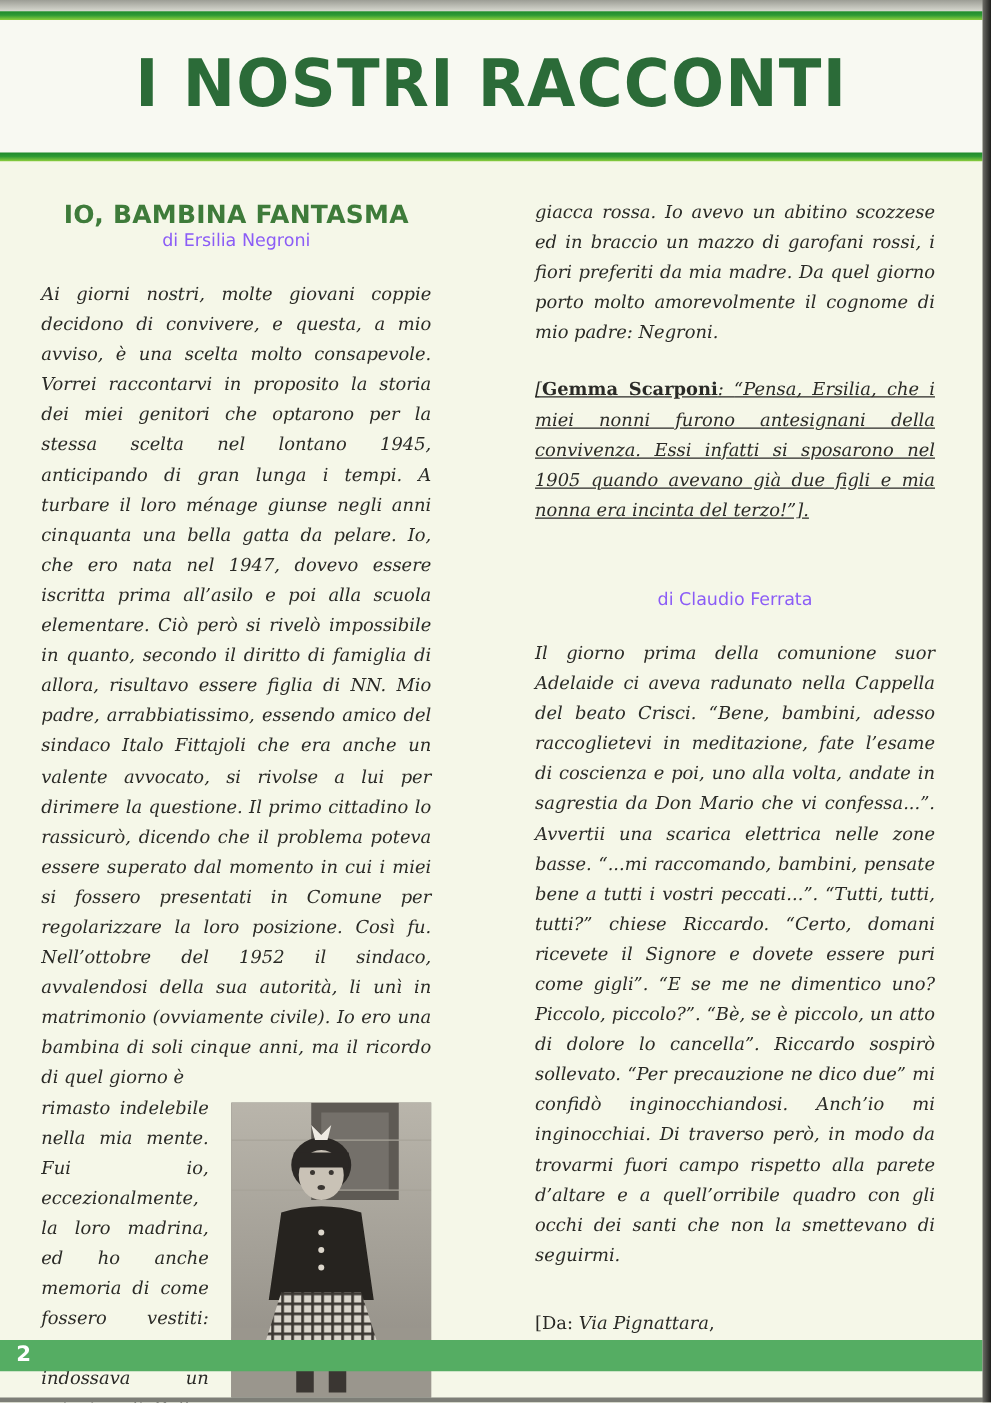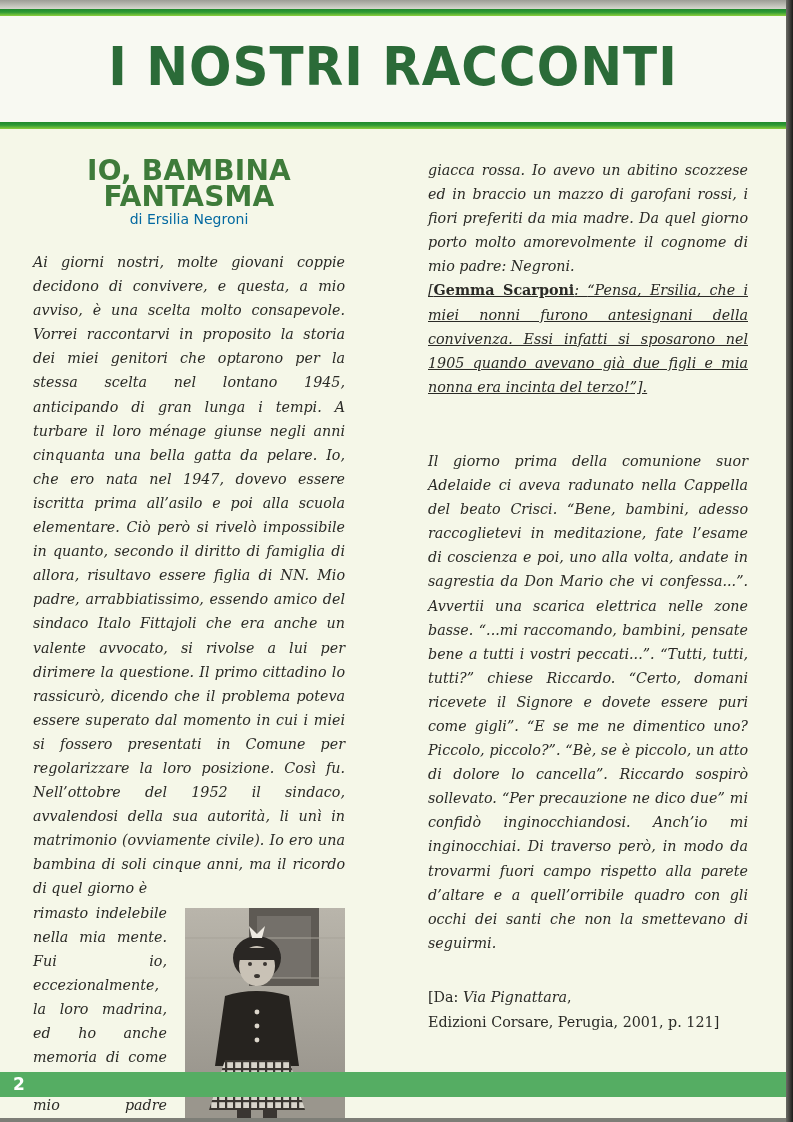--- a/index.html
+++ b/index.html
@@ -32,34 +32,34 @@
     text-align: center;
     font-family: "DejaVu Sans", sans-serif; font-weight: bold;
     font-size: 50px; letter-spacing: 1px; color: #2b6b38;
     transform: scaleY(1.05);
   }
   .column { position: absolute; font-style: italic; font-size: 14.3px; line-height: 24.1px; }
   .col-left { left: 33px; top: 158px; width: 312px; }
   .col-right { left: 428px; top: 158px; width: 320px; }
   .story-title {
     text-align: center; font-family: "DejaVu Sans", sans-serif; font-style: normal;
-    color: #3e7b3a; font-size: 28px; line-height: 26px; margin: 0; letter-spacing: 0.2px;
+    color: #3e7b3a; font-size: 20px; line-height: 26px; margin: 0; letter-spacing: 0.2px;
   }
   .story-author {
     text-align: center; font-family: "DejaVu Sans", sans-serif; font-style: normal;
-    color: #0369a1; font-size: 14px; line-height: 18px; margin: 0 0 22px 0;
+    color: #8b5cf6; font-size: 14px; line-height: 18px; margin: 0 0 22px 0;
   }
   p { margin: 0; text-align: justify; hyphens: manual; }
   .wrap-block { position: relative; margin-top: 0; }
   .photo {
     float: right; width: 160px; height: 236px; margin: 7px 0 4px 18px;
     background: #8c8880; position: relative; overflow: hidden;
   }
   .photo svg { display: block; }
-  .continue-p { }
+  .continue-p { margin-bottom: 22px; }
   .comment-p { margin-bottom: 50px; text-decoration: underline; }
   .comment-p .speaker { font-style: normal; font-weight: bold; }
   .right-title { margin-top: 0; }
   .source { font-style: normal; margin-top: 30px; line-height: 25px; }
   .source .book { font-style: italic; }
   .footer-band {
     position: absolute; left: 0; top: 1072px; width: 786px; height: 25px;
     background: #55ad63;
   }
   .page-number {
@@ -120,20 +120,21 @@
       </svg>
     </div>
     <p>rimasto indelebile nella mia mente. Fui io, eccezionalmente, la loro madrina, ed ho anche memoria di come fossero vestiti: mio padre indossava un principe di Galles e mia madre un vestitino blu con una</p>
   </div>
 </div>
 
 <div class="column col-right">
   <p class="continue-p">giacca rossa. Io avevo un abitino scozzese ed in braccio un mazzo di garofani rossi, i fiori preferiti da mia madre. Da quel giorno porto molto amorevolmente il cognome di mio padre: Negroni.</p>
   <p class="comment-p"><span>[</span><span class="speaker">Gemma Scarponi</span><span>: </span><span>“Pensa, Ersilia, che i miei nonni furono antesignani della convivenza. Essi infatti si sposarono nel 1905 quando avevano già due figli e mia nonna era incinta del terzo!”].</span></p>
 
+  <div class="story-author">di Claudio Ferrata</div>
   <p>Il giorno prima della comunione suor Adelaide ci aveva radunato nella Cappella del beato Crisci. “Bene, bambini, adesso raccoglietevi in meditazione, fate l’esame di coscienza e poi, uno alla volta, andate in sagrestia da Don Mario che vi confessa...”. Avvertii una scarica elettrica nelle zone basse. “...mi raccomando, bambini, pensate bene a tutti i vostri peccati...”. “Tutti, tutti, tutti?” chiese Riccardo. “Certo, domani ricevete il Signore e dovete essere puri come gigli”. “E se me ne dimentico uno? Piccolo, picco­lo?”. “Bè, se è piccolo, un atto di dolore lo cancel­la”. Riccardo sospirò sollevato. “Per precauzione ne dico due” mi confidò inginocchiandosi. Anch’io mi inginocchiai. Di traverso però, in modo da trovarmi fuori campo rispetto alla parete d’altare e a quell’orribile quadro con gli occhi dei santi che non la smettevano di seguir­mi.</p>
   <div class="source">
     <span>[Da: </span><span class="book">Via Pignattara</span><span>,</span><br>
     <span>Edizioni Corsare, Perugia, 2001, p. 121]</span>
   </div>
 </div>
 
 <div class="footer-band"></div>
 <div class="page-number">2</div>
 <div class="bottom-shadow"></div>

